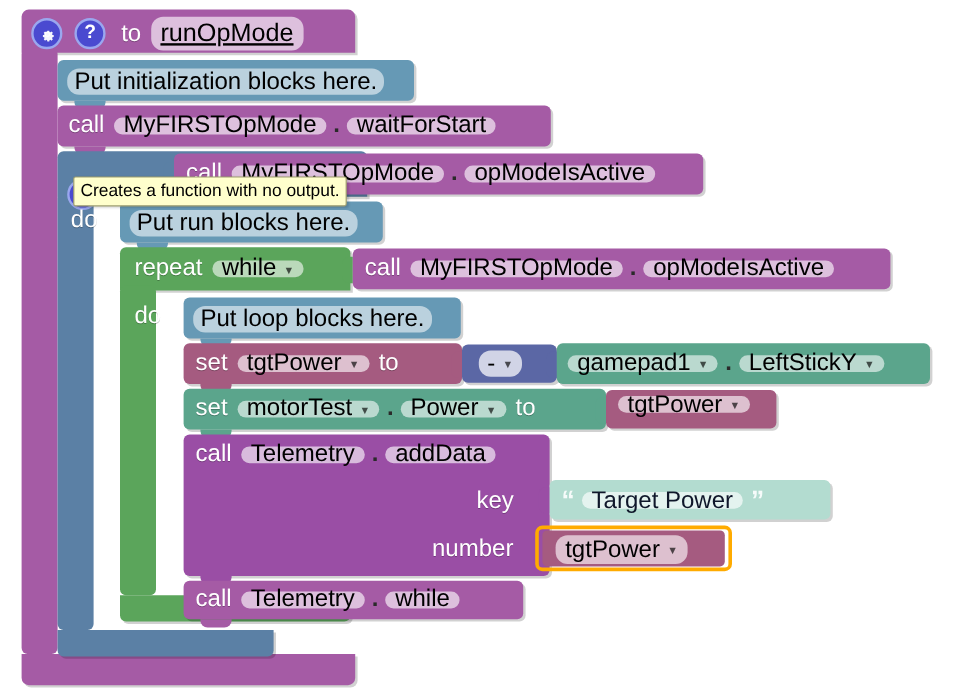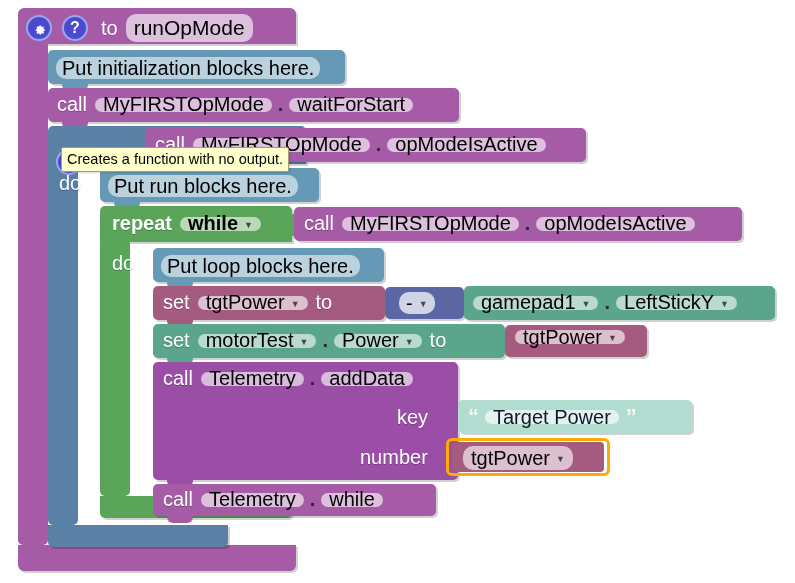--- a/index.html
+++ b/index.html
@@ -140,21 +140,21 @@
       <svg width="15" height="15" viewBox="0 0 24 24" aria-hidden="true">
         <path fill="#ffffff" d="M12 8.4a3.6 3.6 0 1 0 0 7.2 3.6 3.6 0 0 0 0-7.2zm0 5.6a2 2 0 1 1 0-4 2 2 0 0 1 0 4z"></path>
         <path fill="#ffffff" d="M20.4 13.2l-1.7-.3a6.9 6.9 0 0 0-.5-1.3l1.1-1.4-1.8-1.8-1.4 1.1a6.9 6.9 0 0 0-1.3-.5l-.3-1.7h-2.6l-.3 1.7a6.9 6.9 0 0 0-1.3.5L8.9 8.4 7.1 10.2l1.1 1.4a6.9 6.9 0 0 0-.5 1.3l-1.7.3v2.6l1.7.3c.1.5.3.9.5 1.3L7.1 18.8l1.8 1.8 1.4-1.1c.4.2.8.4 1.3.5l.3 1.7h2.6l.3-1.7c.5-.1.9-.3 1.3-.5l1.4 1.1 1.8-1.8-1.1-1.4c.2-.4.4-.8.5-1.3l1.7-.3z" opacity="0.95"></path>
       </svg>
     </span>
     <span style="width:10px"></span>
     <span class="iconbtn">
       <span class="qm">?</span>
     </span>
     <span class="lbl" style="margin-left:8px">to</span>
-    <span class="field" style="font-size:21px; height:28px;">runOpMode</span>
+    <span class="field" style="font-size:21px; height:28px;text-decoration:underline;">runOpMode</span>
   </div>
 
   <div class="blk shadow" style="left:48px; top:50px; width:297px; height:34px; background:#6699b5; border-radius:5px;"></div>
   <div class="notch" style="left:62px; top:84px; background:#6699b5;"></div>
   <div class="row" style="left:53px; top:57px;">
     <span class="field" style="background:rgba(255,255,255,0.55); font-size:20px; height:22px; padding:1px 6px;">Put initialization blocks here.</span>
   </div>
 
   <div class="blk shadow" style="left:48px; top:88px; width:411px; height:34px; background:#a55ba5; border-radius:5px;"></div>
   <div class="notch" style="left:62px; top:122px; background:#a55ba5;"></div>
@@ -195,21 +195,21 @@
   <div class="blk shadow" style="left:100px; top:168px; width:219px; height:34px; background:#6699b5; border-radius:5px;"></div>
   <div class="notch" style="left:114px; top:202px; background:#6699b5;"></div>
   <div class="row" style="left:105px; top:175px;">
     <span class="field" style="background:rgba(255,255,255,0.55); font-size:20px; height:22px; padding:1px 6px;">Put run blocks here.</span>
   </div>
 
   <div class="blk shadow" style="left:100px; top:206px; width:192px; height:36px; background:#5ba55b; border-radius:5px 5px 0 0;"></div>
   <div class="blk" style="left:100px; top:238px; width:30px; height:258px; background:#5ba55b;"></div>
   <div class="blk shadow" style="left:100px; top:496px; width:192px; height:22px; background:#5ba55b; border-radius:0 0 5px 5px;"></div>
 
-  <div class="row" style="left:107px; top:212px;font-weight:bold;">
+  <div class="row" style="left:107px; top:212px;">
     <span class="lbl">repeat</span>
     <span class="field" style="background:rgba(255,255,255,0.58);">
       <span>while</span>
       <span class="caret">▼</span>
     </span>
   </div>
   <div class="sock" style="left:285px; top:214px; height:22px; background:#5ba55b;"></div>
 
   <div class="blk shadow" style="left:294px; top:207px; width:448px; height:34px; background:#a55ba5; border-radius:5px;"></div>
   <div class="row" style="left:299px; top:212px;">

